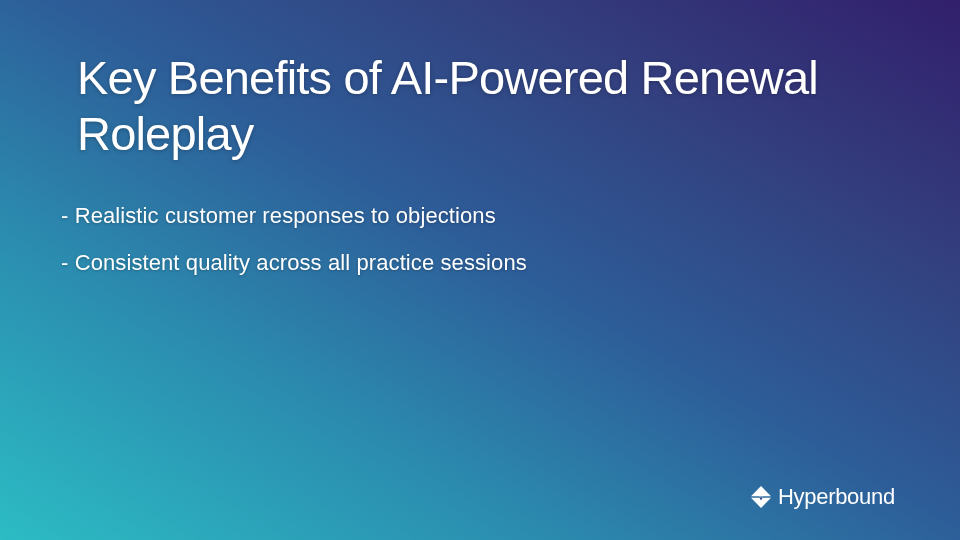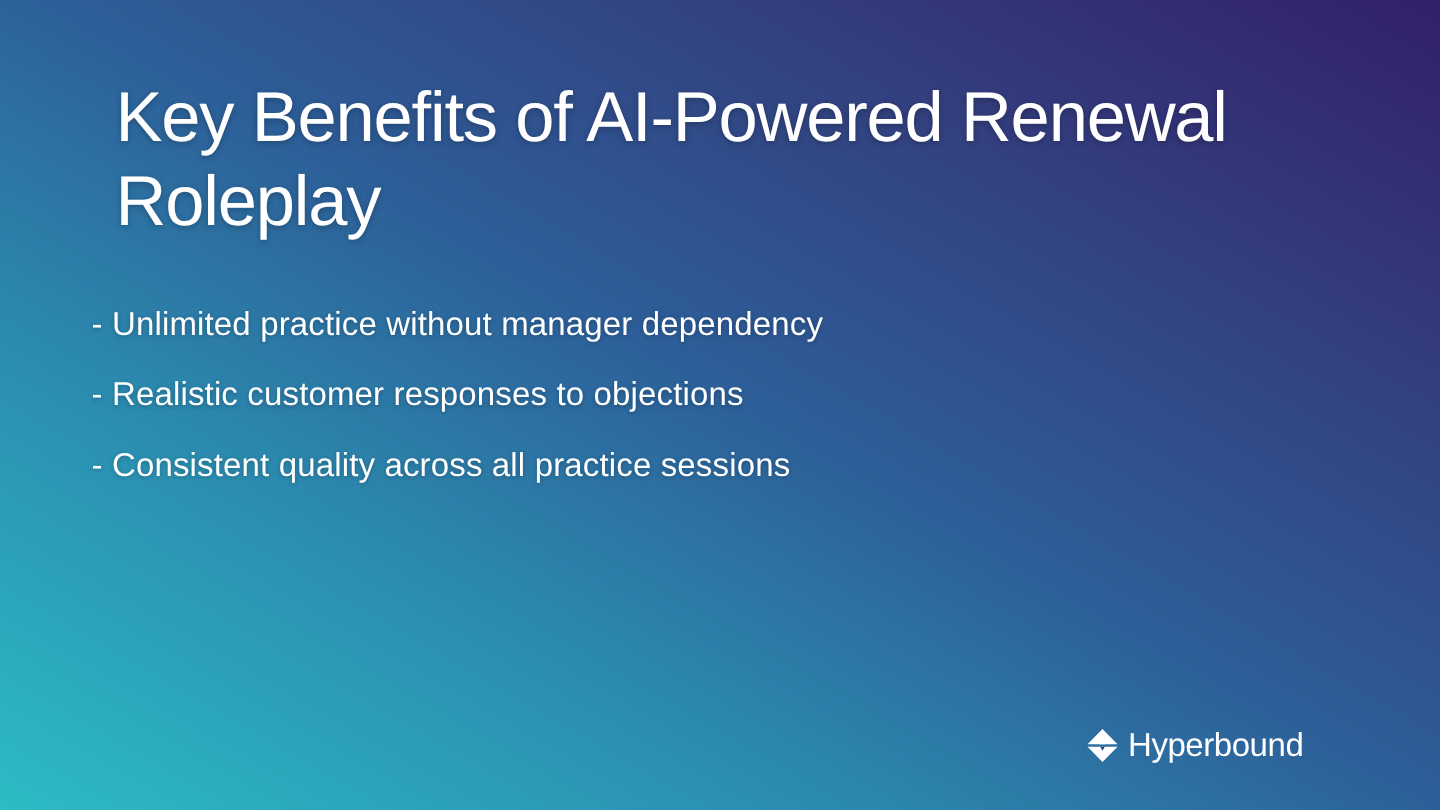--- a/index.html
+++ b/index.html
@@ -41,21 +41,21 @@
     .bullets li {
       font-size: 22px;
       line-height: 23px;
       height: 47.2px;
       letter-spacing: 0.1px;
       text-shadow: 0 1px 3px rgba(0,0,0,0.25);
       white-space: nowrap;
     }
     .logo {
       position: absolute;
-      left: 724px;
+      left: 750px;
       top: 484px;
       display: flex;
       align-items: center;
       gap: 6px;
     }
     .logo svg {
       width: 22px;
       height: 24px;
       display: block;
     }
@@ -66,21 +66,20 @@
       line-height: 26px;
     }
   </style>
 </head>
 <body>
 
 <div class="slide">
   <h1 class="title">Key Benefits of AI-Powered Renewal Roleplay</h1>
 
   <ul class="bullets">
-    <li>- Unlimited practice without manager dependency</li>
     <li>- Realistic customer responses to objections</li>
     <li>- Consistent quality across all practice sessions</li>
   </ul>
 
   <div class="logo">
     <span>
       <svg viewBox="0 0 22 24" xmlns="http://www.w3.org/2000/svg">
         <polygon points="11,1 21,11.2 1,11.2" fill="#ffffff"></polygon>
         <polygon points="1,12.8 21,12.8 11,23" fill="#ffffff"></polygon>
         <polygon points="9,11.2 13,11.2 11,9" fill="#ffffff"></polygon>

